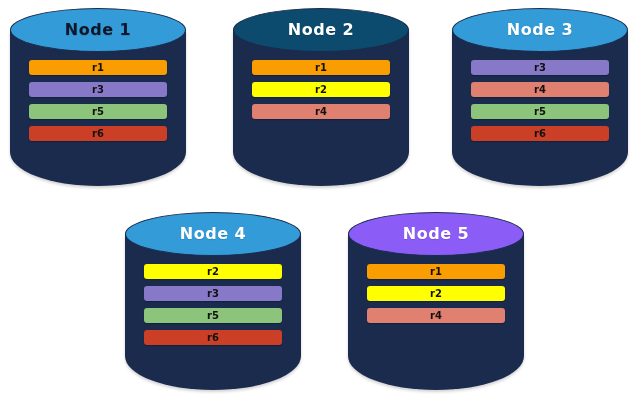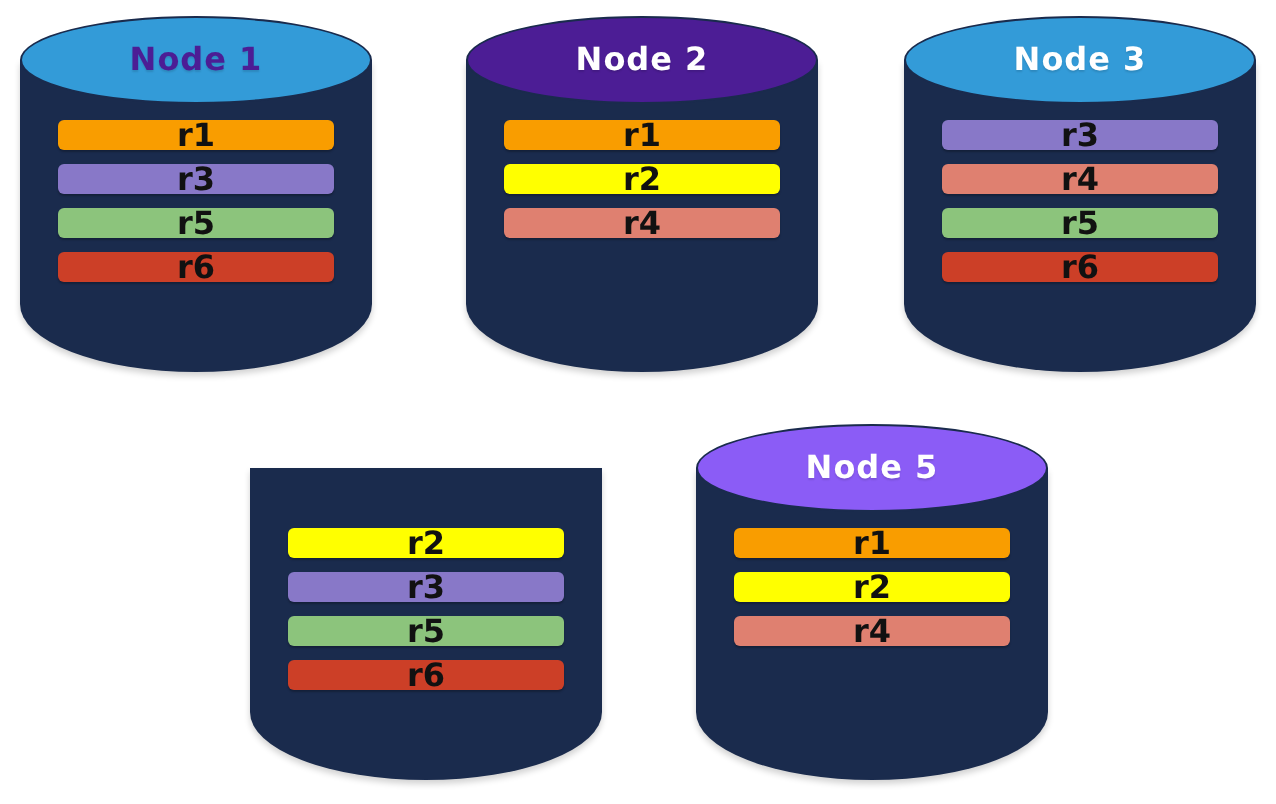--- a/index.html
+++ b/index.html
@@ -75,51 +75,51 @@
     flex-direction: column;
     gap: 7px;
   }
 
   .shard {
     height: 15px;
     border-radius: 3px;
     display: flex;
     align-items: center;
     justify-content: center;
-    font-size: 16px;
+    font-size: 10px;
     font-weight: bold;
     color: #111111;
     line-height: 1;
     box-shadow: 0 1px 1px rgba(0,0,0,0.25);
   }
 </style>
 </head>
 <body>
 
 <div id="canvas" style="background: rgb(255, 255, 255);">
     <div class="node" style="left: 10px; top: 8px; width: 176px; height: 178px;">
       <div class="cyl-body" style="background: rgb(26, 43, 77);"></div>
       <div class="shard-list">
         <div class="shard" style="background: rgb(249, 157, 0); color: rgb(17, 17, 17);">r1</div>
         <div class="shard" style="background: rgb(136, 120, 200); color: rgb(17, 17, 17);">r3</div>
         <div class="shard" style="background: rgb(140, 196, 124); color: rgb(17, 17, 17);">r5</div>
         <div class="shard" style="background: rgb(204, 63, 39); color: rgb(17, 17, 17);">r6</div>
       </div>
       <div class="cyl-top" style="background: rgb(51, 155, 216); border-color: rgb(26, 43, 77);">
-        <div class="node-title" style="color: #4c1d95;">Node  1</div>
+        <div class="node-title" style="color: #0f172a;">Node  1</div>
       </div>
     </div>
     <div class="node" style="left: 233px; top: 8px; width: 176px; height: 178px;">
       <div class="cyl-body" style="background: rgb(26, 43, 77);"></div>
       <div class="shard-list">
         <div class="shard" style="background: rgb(249, 157, 0); color: rgb(17, 17, 17);">r1</div>
         <div class="shard" style="background: rgb(255, 255, 0); color: rgb(17, 17, 17);">r2</div>
         <div class="shard" style="background: rgb(223, 128, 112); color: rgb(17, 17, 17);">r4</div>
       </div>
-      <div class="cyl-top" style="background: #4c1d95; border-color: rgb(26, 43, 77);">
+      <div class="cyl-top" style="background: #0c4a6e; border-color: rgb(26, 43, 77);">
         <div class="node-title" style="color: rgb(255, 255, 255);">Node  2</div>
       </div>
     </div>
     <div class="node" style="left: 452px; top: 8px; width: 176px; height: 178px;">
       <div class="cyl-body" style="background: rgb(26, 43, 77);"></div>
       <div class="shard-list">
         <div class="shard" style="background: rgb(136, 120, 200); color: rgb(17, 17, 17);">r3</div>
         <div class="shard" style="background: rgb(223, 128, 112); color: rgb(17, 17, 17);">r4</div>
         <div class="shard" style="background: rgb(140, 196, 124); color: rgb(17, 17, 17);">r5</div>
         <div class="shard" style="background: rgb(204, 63, 39); color: rgb(17, 17, 17);">r6</div>
@@ -129,20 +129,23 @@
       </div>
     </div>
     <div class="node" style="left: 125px; top: 212px; width: 176px; height: 178px;">
       <div class="cyl-body" style="background: rgb(26, 43, 77);"></div>
       <div class="shard-list">
         <div class="shard" style="background: rgb(255, 255, 0); color: rgb(17, 17, 17);">r2</div>
         <div class="shard" style="background: rgb(136, 120, 200); color: rgb(17, 17, 17);">r3</div>
         <div class="shard" style="background: rgb(140, 196, 124); color: rgb(17, 17, 17);">r5</div>
         <div class="shard" style="background: rgb(204, 63, 39); color: rgb(17, 17, 17);">r6</div>
       </div>
+      <div class="cyl-top" style="background: rgb(51, 155, 216); border-color: rgb(26, 43, 77);">
+        <div class="node-title" style="color: rgb(255, 255, 255);">Node  4</div>
+      </div>
     </div>
     <div class="node" style="left: 348px; top: 212px; width: 176px; height: 178px;">
       <div class="cyl-body" style="background: rgb(26, 43, 77);"></div>
       <div class="shard-list">
         <div class="shard" style="background: rgb(249, 157, 0); color: rgb(17, 17, 17);">r1</div>
         <div class="shard" style="background: rgb(255, 255, 0); color: rgb(17, 17, 17);">r2</div>
         <div class="shard" style="background: rgb(223, 128, 112); color: rgb(17, 17, 17);">r4</div>
       </div>
       <div class="cyl-top" style="background: #8b5cf6; border-color: rgb(26, 43, 77);">
         <div class="node-title" style="color: rgb(255, 255, 255);">Node  5</div>

